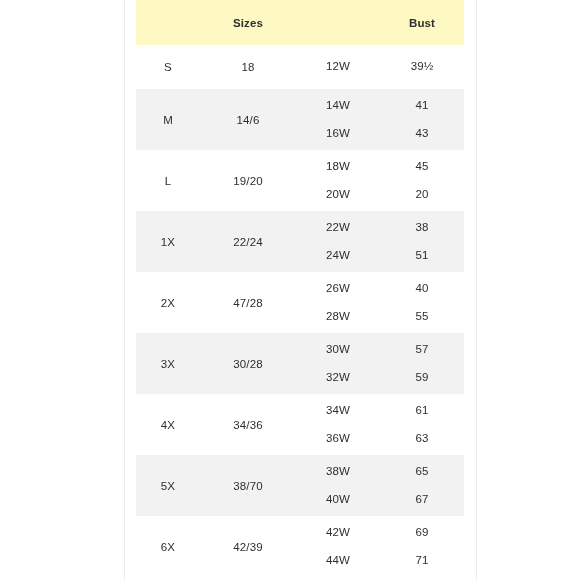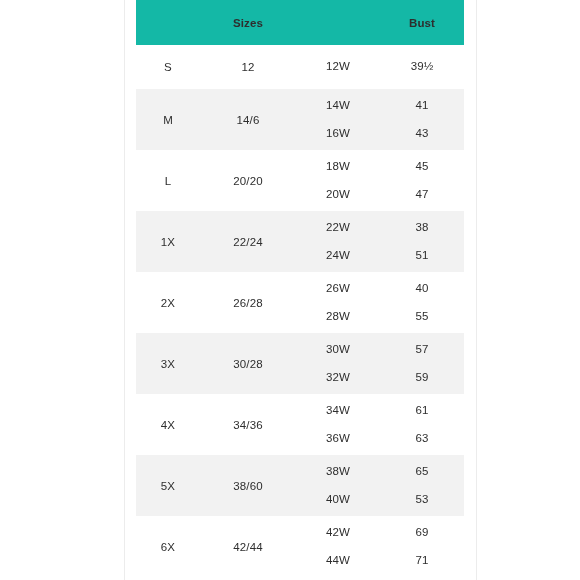--- a/index.html
+++ b/index.html
@@ -46,21 +46,21 @@
   .size-table th,
   .size-table td {
     padding: 0;
     text-align: center;
     vertical-align: middle;
     color: #2e2e2e;
     font-size: 11.5px;
     letter-spacing: 0.1px;
   }
 
-  thead tr { background: #14b8a6; }
+  thead tr { background: #fef9c3; }
   thead th {
     height: 45px;
     font-weight: bold;
     font-size: 11.5px;
     color: #1d1d1d;
   }
 
   tbody tr { background: #ffffff; }
   tbody tr.alt { background: #f2f2f2; }
 
@@ -101,21 +101,21 @@
         <th>Sizes</th>
         <th></th>
         <th>Bust</th>
       </tr>
     </thead>
 
     <tbody>
 
       <tr class="single">
         <td>S</td>
-        <td>12</td>
+        <td>18</td>
         <td>
           <span class="stack">
             <span>12W</span>
           </span>
         </td>
         <td>
           <span class="stack">
             <span>39½</span>
           </span>
         </td>
@@ -133,31 +133,31 @@
         <td>
           <span class="stack">
             <span>41</span>
             <span>43</span>
           </span>
         </td>
       </tr>
 
       <tr>
         <td>L</td>
-        <td>20/20</td>
+        <td>19/20</td>
         <td>
           <span class="stack">
             <span>18W</span>
             <span>20W</span>
           </span>
         </td>
         <td>
           <span class="stack">
             <span>45</span>
-            <span>47</span>
+            <span>20</span>
           </span>
         </td>
       </tr>
 
       <tr class="alt">
         <td>1X</td>
         <td>22/24</td>
         <td>
           <span class="stack">
             <span>22W</span>
@@ -167,21 +167,21 @@
         <td>
           <span class="stack">
             <span>38</span>
             <span>51</span>
           </span>
         </td>
       </tr>
 
       <tr>
         <td>2X</td>
-        <td>26/28</td>
+        <td>47/28</td>
         <td>
           <span class="stack">
             <span>26W</span>
             <span>28W</span>
           </span>
         </td>
         <td>
           <span class="stack">
             <span>40</span>
             <span>55</span>
@@ -218,38 +218,38 @@
         <td>
           <span class="stack">
             <span>61</span>
             <span>63</span>
           </span>
         </td>
       </tr>
 
       <tr class="alt">
         <td>5X</td>
-        <td>38/60</td>
+        <td>38/70</td>
         <td>
           <span class="stack">
             <span>38W</span>
             <span>40W</span>
           </span>
         </td>
         <td>
           <span class="stack">
             <span>65</span>
-            <span>53</span>
+            <span>67</span>
           </span>
         </td>
       </tr>
 
       <tr>
         <td>6X</td>
-        <td>42/44</td>
+        <td>42/39</td>
         <td>
           <span class="stack">
             <span>42W</span>
             <span>44W</span>
           </span>
         </td>
         <td>
           <span class="stack">
             <span>69</span>
             <span>71</span>

